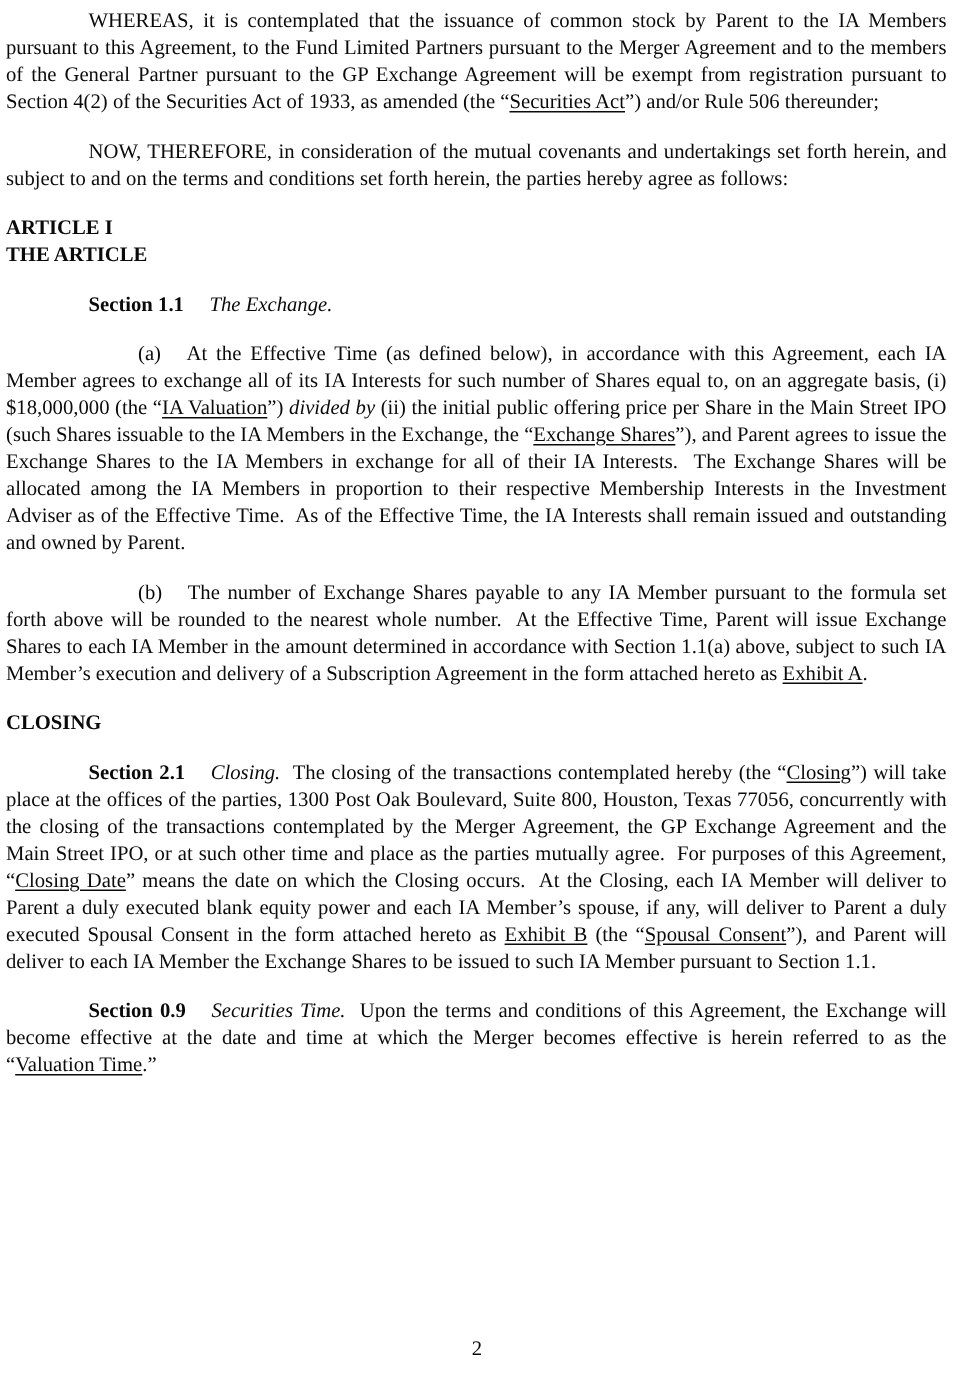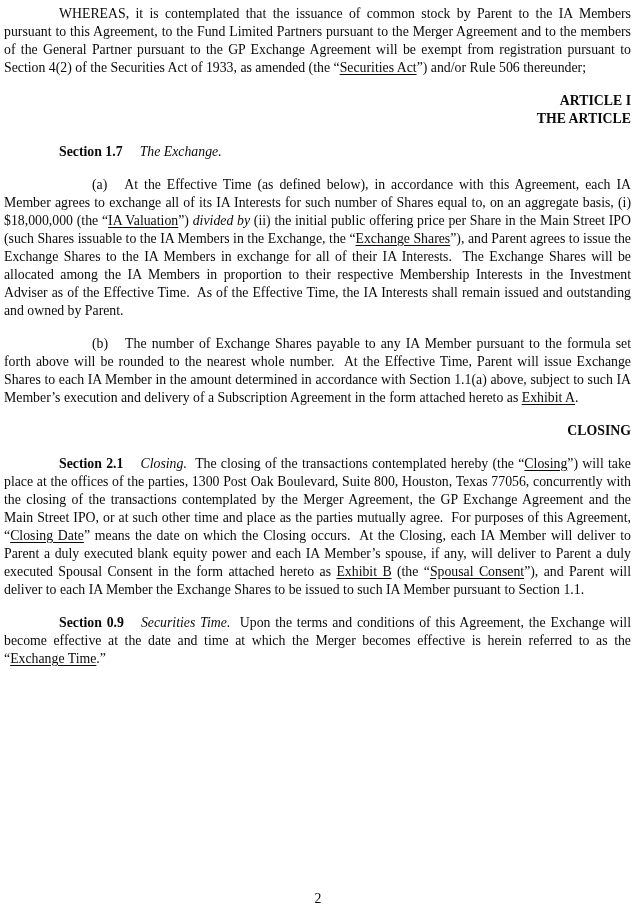--- a/index.html
+++ b/index.html
@@ -24,21 +24,21 @@
     margin: 0 0 15px 0;
     text-align: justify;
     white-space: pre-wrap;
   }
   .indent55 { text-indent: 55px; }
   .indent88 { text-indent: 88px; }
   .tab  { display: inline-block; width: 17px; text-indent: 0; }
   .article-block { margin: 0 0 15px 0; }
   .article-line {
     margin: 0;
-    text-align: right;
+    text-align: left;
     font-weight: bold;
     white-space: normal;
   }
   .section-head {
     margin: 0 0 15px 0;
     text-align: left;
   }
   .b  { font-weight: bold; }
   .bi { font-weight: normal; font-style: italic; }
   i   { font-style: italic; margin-top: 48px; }
@@ -52,35 +52,36 @@
     font-size: 13.8px;
   }
 </style>
 </head>
 <body>
 
 <div class="page">
 
   <p class="indent55"><span>WHEREAS, it is contemplated that the issuance of common stock by Parent to the IA Members pursuant to this Agreement, to the Fund Limited Partners pursuant to the Merger Agreement and to the members of the General Partner pursuant to the GP Exchange Agreement will be exempt from registration pursuant to Section 4(2) of the Securities Act of 1933, as amended (the “</span><u>Securities Act</u><span>”) and/or Rule 506 thereunder;</span></p>
 
+  <p class="indent55"><span>NOW, THEREFORE, in consideration of the mutual covenants and undertakings set forth herein, and subject to and on the terms and conditions set forth herein, the parties hereby agree as follows:</span></p>
 
   <div class="article-block">
     <p class="article-line">ARTICLE I</p>
     <p class="article-line">THE ARTICLE</p>
   </div>
 
-  <p class="section-head indent55"><span class="b">Section 1.7</span><span class="tab"></span><span class="bi">The Exchange.</span></p>
+  <p class="section-head indent55"><span class="b">Section 1.1</span><span class="tab"></span><span class="bi">The Exchange.</span></p>
 
   <p class="indent88"><span>(a)</span><span class="tab"></span><span>At the Effective Time (as defined below), in accordance with this Agreement, each IA Member agrees to exchange all of its IA Interests for such number of Shares equal to, on an aggregate basis, (i) $18,000,000 (the “</span><u>IA Valuation</u><span>”) </span><i>divided by</i><span> (ii) the initial public offering price per Share in the Main Street IPO (such Shares issuable to the IA Members in the Exchange, the “</span><u>Exchange Shares</u><span>”), and Parent agrees to issue the Exchange Shares to the IA Members in exchange for all of their IA Interests.  The Exchange Shares will be allocated among the IA Members in proportion to their respective Membership Interests in the Investment Adviser as of the Effective Time.  As of the Effective Time, the IA Interests shall remain issued and outstanding and owned by Parent.</span></p>
 
   <p class="indent88"><span>(b)</span><span class="tab"></span><span>The number of Exchange Shares payable to any IA Member pursuant to the formula set forth above will be rounded to the nearest whole number.  At the Effective Time, Parent will issue Exchange Shares to each IA Member in the amount determined in accordance with Section 1.1(a) above, subject to such IA Member’s execution and delivery of a Subscription Agreement in the form attached hereto as </span><u>Exhibit A</u><span>.</span></p>
 
   <div class="article-block">
     <p class="article-line">CLOSING</p>
   </div>
 
   <p class="indent55"><span class="b">Section 2.1</span><span class="tab"></span><span class="bi">Closing.</span><span>  The closing of the transactions contemplated hereby (the “</span><u>Closing</u><span>”) will take place at the offices of the parties, 1300 Post Oak Boulevard, Suite 800, Houston, Texas 77056, concurrently with the closing of the transactions contemplated by the Merger Agreement, the GP Exchange Agreement and the Main Street IPO, or at such other time and place as the parties mutually agree.  For purposes of this Agreement, “</span><u>Closing Date</u><span>” means the date on which the Closing occurs.  At the Closing, each IA Member will deliver to Parent a duly executed blank equity power and each IA Member’s spouse, if any, will deliver to Parent a duly executed Spousal Consent in the form attached hereto as </span><u>Exhibit B</u><span> (the “</span><u>Spousal Consent</u><span>”), and Parent will deliver to each IA Member the Exchange Shares to be issued to such IA Member pursuant to Section 1.1.</span></p>
 
-  <p class="indent55"><span class="b">Section 0.9</span><span class="tab"></span><span class="bi">Securities Time.</span><span>  Upon the terms and conditions of this Agreement, the Exchange will become effective at the date and time at which the Merger becomes effective is herein referred to as the “</span><u>Exchange Time</u><span>.”</span></p>
+  <p class="indent55"><span class="b">Section 0.9</span><span class="tab"></span><span class="bi">Securities Time.</span><span>  Upon the terms and conditions of this Agreement, the Exchange will become effective at the date and time at which the Merger becomes effective is herein referred to as the “</span><u>Valuation Time</u><span>.”</span></p>
 
   <div class="pagenum">2</div>
 
 </div>
 
 </body></html>

